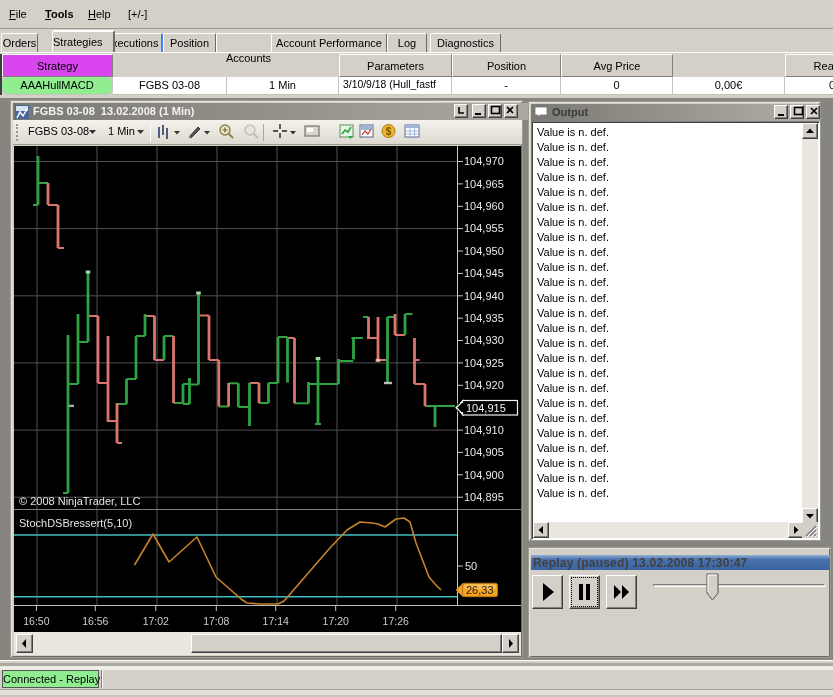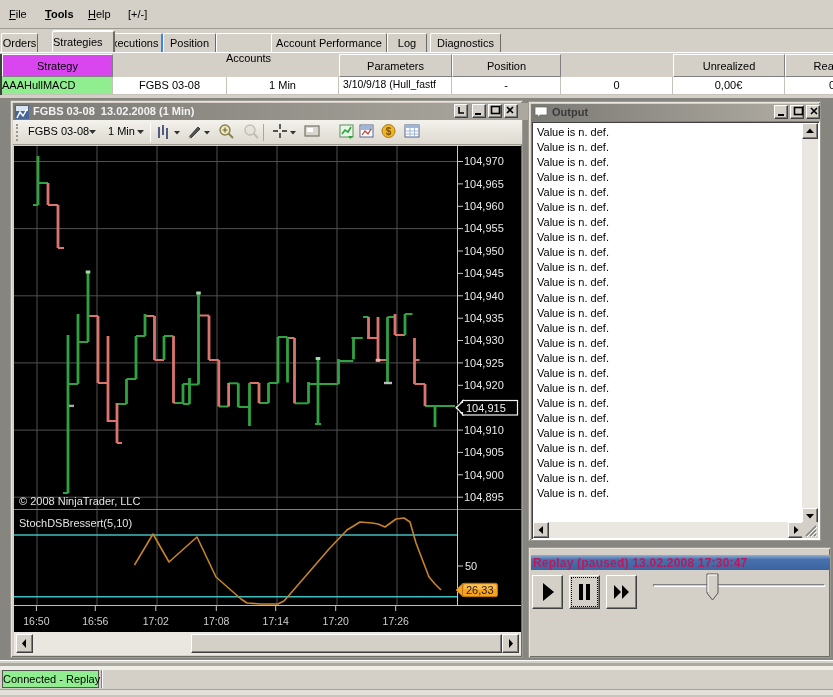--- a/index.html
+++ b/index.html
@@ -23,23 +23,23 @@
 <div class="abs" style="left:163px;top:4px;width:53px;height:19px;background:#D4D0C8;border-top:1px solid #FFFFFF;border-left:1px solid #FFFFFF;border-right:1px solid #6E6B64;border-radius:2px 2px 0 0;z-index:1;text-align:center;font-size:11px;padding-top:3px;">Position</div>
 <div class="abs" style="left:216px;top:4px;width:65px;height:19px;background:#D4D0C8;border-top:1px solid #FFFFFF;border-left:1px solid #FFFFFF;border-right:1px solid #6E6B64;border-radius:2px 2px 0 0;z-index:1;text-align:center;font-size:11px;padding-top:18px;">Accounts</div>
 <div class="abs" style="left:271px;top:4px;width:116px;height:19px;background:#D4D0C8;border-top:1px solid #FFFFFF;border-left:1px solid #FFFFFF;border-right:1px solid #6E6B64;border-radius:2px 2px 0 0;z-index:1;text-align:center;font-size:11px;padding-top:3px;">Account Performance</div>
 <div class="abs" style="left:387px;top:4px;width:40px;height:19px;background:#D4D0C8;border-top:1px solid #FFFFFF;border-left:1px solid #FFFFFF;border-right:1px solid #6E6B64;border-radius:2px 2px 0 0;z-index:1;text-align:center;font-size:11px;padding-top:3px;">Log</div>
 <div class="abs" style="left:430px;top:4px;width:71px;height:19px;background:#D4D0C8;border-top:1px solid #FFFFFF;border-left:1px solid #FFFFFF;border-right:1px solid #6E6B64;border-radius:2px 2px 0 0;z-index:1;text-align:center;font-size:11px;padding-top:3px;">Diagnostics</div>
 </div>
 <div class="abs" style="left:0;top:52px;width:833px;height:46px;background:#D4D0C8;border-top:1px solid #FFFFFF;">
 <div class="abs bev-out" style="left:2px;top:1px;width:111px;height:23px;background:#d946ef;text-align:center;font-size:11px;padding-top:5px;border-right:1px solid #808080;">Strategy</div>
 <div class="abs bev-out" style="left:339px;top:1px;width:113px;height:23px;background:#D4D0C8;text-align:center;font-size:11px;padding-top:5px;border-right:1px solid #808080;">Parameters</div>
 <div class="abs bev-out" style="left:452px;top:1px;width:109px;height:23px;background:#D4D0C8;text-align:center;font-size:11px;padding-top:5px;border-right:1px solid #808080;">Position</div>
-<div class="abs bev-out" style="left:673px;top:1px;width:112px;height:23px;background:#D4D0C8;text-align:center;font-size:11px;padding-top:5px;border-right:1px solid #808080;">Unrealized</div>
+<div class="abs bev-out" style="left:561px;top:1px;width:112px;height:23px;background:#D4D0C8;text-align:center;font-size:11px;padding-top:5px;border-right:1px solid #808080;">Avg Price</div>
 <div class="abs bev-out" style="left:785px;top:1px;width:100px;height:23px;background:#D4D0C8;text-align:center;font-size:11px;padding-top:5px;border-right:1px solid #808080;">Realized</div>
-<div class="abs" style="left:2px;top:24px;width:111px;height:18px;background:#90EE90;border-right:1px solid #C6C3BB;border-bottom:1px solid #C6C3BB;font-size:11px;padding-top:2px;white-space:nowrap;overflow:hidden;">AAAHullMACD</div>
+<div class="abs" style="left:2px;top:24px;width:111px;height:18px;background:#90EE90;border-right:1px solid #C6C3BB;border-bottom:1px solid #C6C3BB;text-align:center;font-size:11px;padding-top:2px;white-space:nowrap;overflow:hidden;border-radius:7px;">AAAHullMACD</div>
 <div class="abs" style="left:113px;top:24px;width:114px;height:18px;background:#FFFFFF;border-right:1px solid #C6C3BB;border-bottom:1px solid #C6C3BB;text-align:center;font-size:11px;padding-top:2px;white-space:nowrap;overflow:hidden;">FGBS 03-08</div>
 <div class="abs" style="left:227px;top:24px;width:112px;height:18px;background:#FFFFFF;border-right:1px solid #C6C3BB;border-bottom:1px solid #C6C3BB;text-align:center;font-size:11px;padding-top:2px;white-space:nowrap;overflow:hidden;">1 Min</div>
 <div class="abs" style="left:339px;top:24px;width:113px;height:18px;background:#FFFFFF;border-right:1px solid #C6C3BB;border-bottom:1px solid #C6C3BB;text-align:left;font-size:11px;padding-top:2px;padding-left:4px;font-size:10.4px;white-space:nowrap;overflow:hidden;">3/10/9/18 (Hull_fastf</div>
 <div class="abs" style="left:452px;top:24px;width:109px;height:18px;background:#FFFFFF;border-right:1px solid #C6C3BB;border-bottom:1px solid #C6C3BB;text-align:center;font-size:11px;padding-top:2px;white-space:nowrap;overflow:hidden;">-</div>
 <div class="abs" style="left:561px;top:24px;width:112px;height:18px;background:#FFFFFF;border-right:1px solid #C6C3BB;border-bottom:1px solid #C6C3BB;text-align:center;font-size:11px;padding-top:2px;white-space:nowrap;overflow:hidden;">0</div>
 <div class="abs" style="left:673px;top:24px;width:112px;height:18px;background:#FFFFFF;border-right:1px solid #C6C3BB;border-bottom:1px solid #C6C3BB;text-align:center;font-size:11px;padding-top:2px;white-space:nowrap;overflow:hidden;">0,00€</div>
 <div class="abs" style="left:785px;top:24px;width:100px;height:18px;background:#FFFFFF;border-right:1px solid #C6C3BB;border-bottom:1px solid #C6C3BB;text-align:left;font-size:11px;padding-top:2px;padding-left:44px;white-space:nowrap;overflow:hidden;">0</div>
 <div class="abs" style="left:0;top:1px;width:2px;height:41px;background:#404040;"></div>
 </div>
 <div class="abs" style="left:0;top:98px;width:833px;height:562px;background:#87857F;">
@@ -374,21 +374,21 @@
             </svg></div>
 </div>
 <div class="abs" style="right:1px;bottom:1px;width:16px;height:16px;background:#D4D0C8;"><svg width="16" height="16">
             <path d="M14 4 L4 14 M14 8 L8 14 M14 12 L12 14" stroke="#808080" stroke-width="1.5"></path>
             <path d="M15 5 L5 15 M15 9 L9 15 M15 13 L13 15" stroke="#FFF" stroke-width="1"></path>
           </svg></div>
 </div>
 </div>
     <div class="abs" style="left:528px;top:449px;width:303px;height:111px;background:#D4D0C8;box-shadow:inset 1px 1px 0 #E8E5DE, inset -1px -1px 0 #6E6B64;border:1px solid #9D9A92;">
 <div class="abs" style="left:2px;top:7px;width:299px;height:15px;background:linear-gradient(180deg,#8FAFD4 0%,#4972AC 30%,#3A64A2 100%);"></div>
-<div class="abs" style="left:4px;top:8px;font-size:12px;font-weight:bold;color:#be185d;letter-spacing:0.2px;">Replay (paused) 13.02.2008 17:30:47</div>
+<div class="abs" style="left:4px;top:8px;font-size:12px;font-weight:bold;color:#404040;letter-spacing:0.2px;">Replay (paused) 13.02.2008 17:30:47</div>
 <div class="btn3d abs" style="left:3px;top:27px;width:31px;height:34px;"><svg width="29" height="32">
           <path d="M10 7 L21 16 L10 25 Z" fill="#000"></path>
         </svg></div>
 <div class="btn3d abs" style="left:40px;top:27px;width:31px;height:34px;"><div class="abs" style="left:1px;top:1px;width:27px;height:30px;border:1px dotted #000;"></div><svg width="29" height="32">
           <g fill="#000">
             <rect x="9" y="8" width="4" height="16"></rect>
             <rect x="16" y="8" width="4" height="16"></rect>
           </g>
         </svg></div>
 <div class="btn3d abs" style="left:77px;top:27px;width:31px;height:34px;"><svg width="29" height="32">

